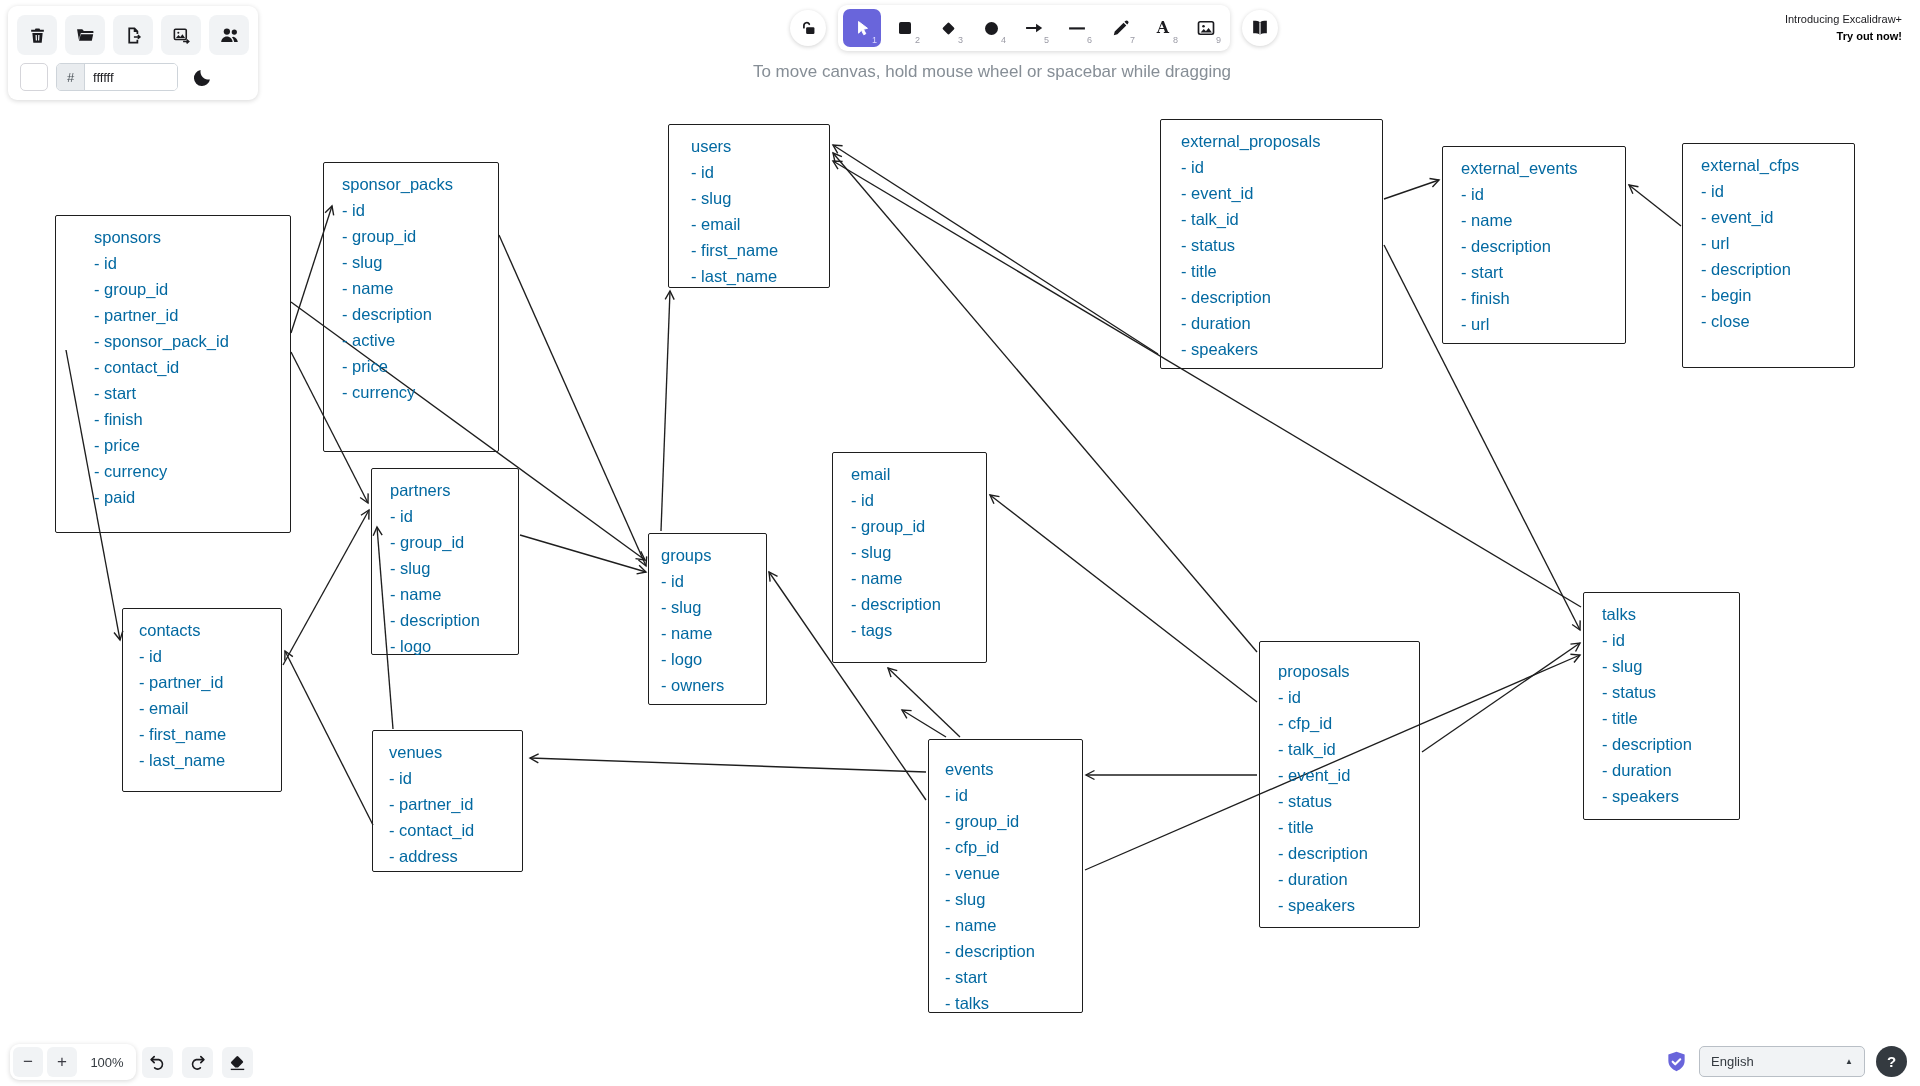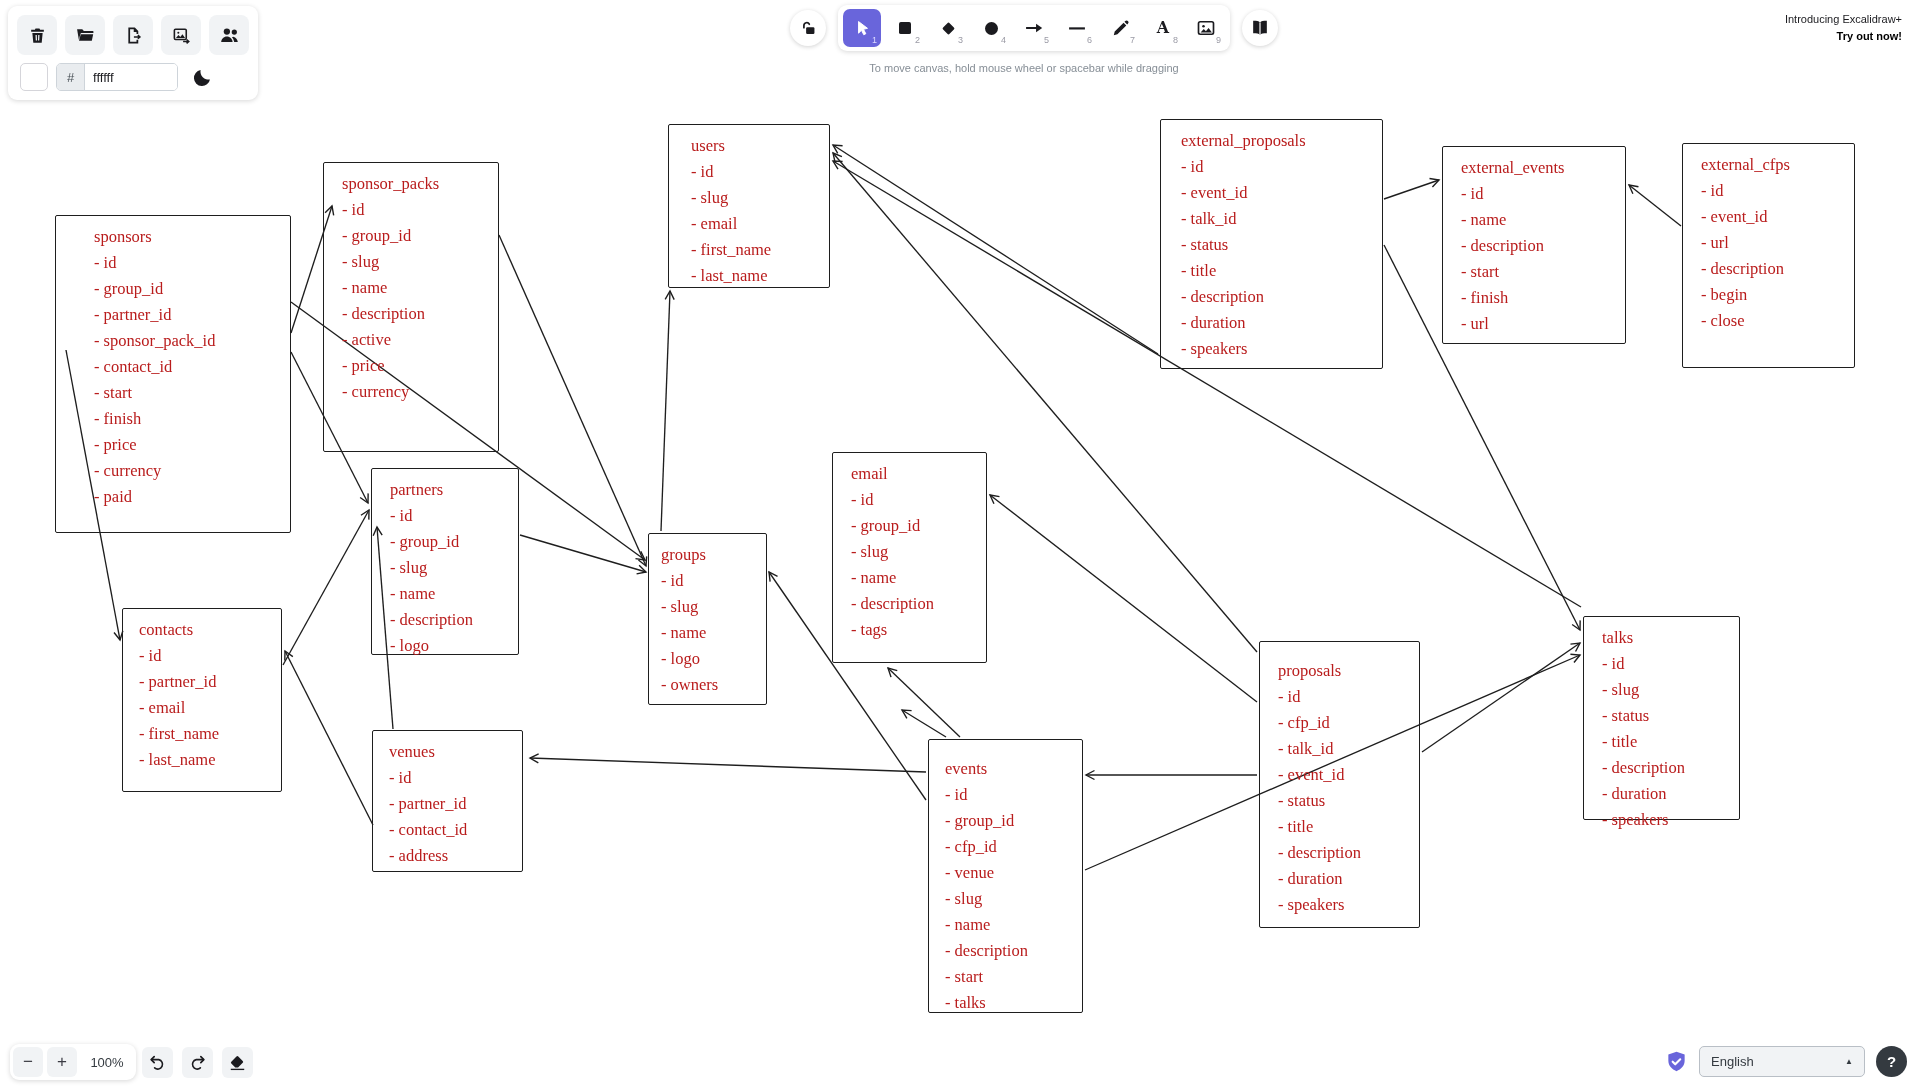--- a/index.html
+++ b/index.html
@@ -30,22 +30,22 @@
     display:flex;align-items:flex-start;gap:12px;}
   .round-btn{width:36px;height:36px;border-radius:50%;background:#fff;border:none;
     box-shadow:0 1px 4px rgba(0,0,0,.18);display:flex;align-items:center;justify-content:center;margin-top:5px;}
   #tools-island{background:#fff;border-radius:9px;box-shadow:0 1px 5px rgba(0,0,0,.16);
     padding:4px 5px;display:flex;gap:5px;}
   .tool{width:38px;height:38px;border:none;border-radius:7px;background:#fff;position:relative;
     display:flex;align-items:center;justify-content:center;}
   .tool.active{background:#6965db;}
   .tool .num{position:absolute;right:4px;bottom:2px;font-size:9px;color:#9a9aa5;}
   .tool.active .num{color:#dcd9ff;}
-  #hint{position:absolute;left:1024px;top:62px;transform:translateX(-50%);
-    font-size:11px;color:#868e96;white-space:nowrap;}
+  #hint{position:absolute;left:992px;top:62px;transform:translateX(-50%);
+    font-size:17px;color:#868e96;white-space:nowrap;}
   
   #promo{position:absolute;top:11px;right:18px;text-align:right;font-size:11px;line-height:1.5;}
   #promo-link{color:#000000;font-weight:bold;text-decoration:none;display:block;}
   
   #zoom-island{left:10px;top:1044px;height:36px;display:flex;align-items:center;gap:4px;padding:0 3px;}
   .zoom-btn{width:30px;height:30px;border:none;border-radius:6px;background:#f1f3f5;
     font-size:17px;color:#3b3b43;display:flex;align-items:center;justify-content:center;}
   #zoom-label{width:52px;text-align:center;font-size:13px;color:#343a40;cursor:pointer;}
   #hist-row{position:absolute;left:142px;top:1047px;display:flex;gap:9px;}
   .flat-btn{width:31px;height:31px;border:none;border-radius:6px;background:#f1f3f5;
@@ -54,21 +54,21 @@
   #lang-select{width:166px;height:31px;background:#f1f3f5;border:1px solid #b9bfc6;border-radius:5px;
     display:flex;align-items:center;justify-content:space-between;padding:0 11px;box-sizing:border-box;
     font-size:13px;color:#343a40;cursor:pointer;}
   #lang-caret{font-size:8px;color:#343a40;}
   #help-btn{width:31px;height:31px;border:none;border-radius:50%;background:#343a40;color:#fff;
     font-size:15px;font-weight:bold;display:flex;align-items:center;justify-content:center;}
   
   #arrows-svg{position:absolute;left:0;top:0;z-index:1;}
   #boxes{position:absolute;left:0;top:0;width:100%;height:100%;z-index:2;pointer-events:none;}
   .dbox{position:absolute;border:1.7px solid #1e1e1e;border-radius:2px;background:transparent;
-    box-sizing:border-box;color:#b91c1c;font-family:Liberation Serif, serif;
+    box-sizing:border-box;color:#0369a1;font-family:Liberation Sans, sans-serif;
     font-size:16.5px;line-height:26px;pointer-events:auto;}
   .dbox div{white-space:nowrap;}
 </style>
 </head>
 <body>
 
 <svg id="arrows-svg" width="1920" height="1086" viewBox="0 0 1920 1086">
   <defs>
     <marker id="ah" markerUnits="userSpaceOnUse" markerWidth="13" markerHeight="13" refX="10" refY="5.5" orient="auto">
       <path d="M1.5 1 L10 5.5 L1.5 10" fill="none" stroke="#1e1e1e" stroke-width="1.4"></path>
@@ -219,21 +219,21 @@
       <div>- id</div>
       <div>- cfp_id</div>
       <div>- talk_id</div>
       <div>- event_id</div>
       <div>- status</div>
       <div>- title</div>
       <div>- description</div>
       <div>- duration</div>
       <div>- speakers</div>
     </div>
-    <div class="dbox" style="left: 1583px; top: 592px; width: 157px; height: 204px; padding: 8px 4px 0px 18px; margin-top: 24px;">
+    <div class="dbox" style="left: 1583px; top: 592px; width: 157px; height: 228px; padding: 8px 4px 0px 18px;">
       <div>talks</div>
       <div>- id</div>
       <div>- slug</div>
       <div>- status</div>
       <div>- title</div>
       <div>- description</div>
       <div>- duration</div>
       <div>- speakers</div>
     </div>
   </div>

